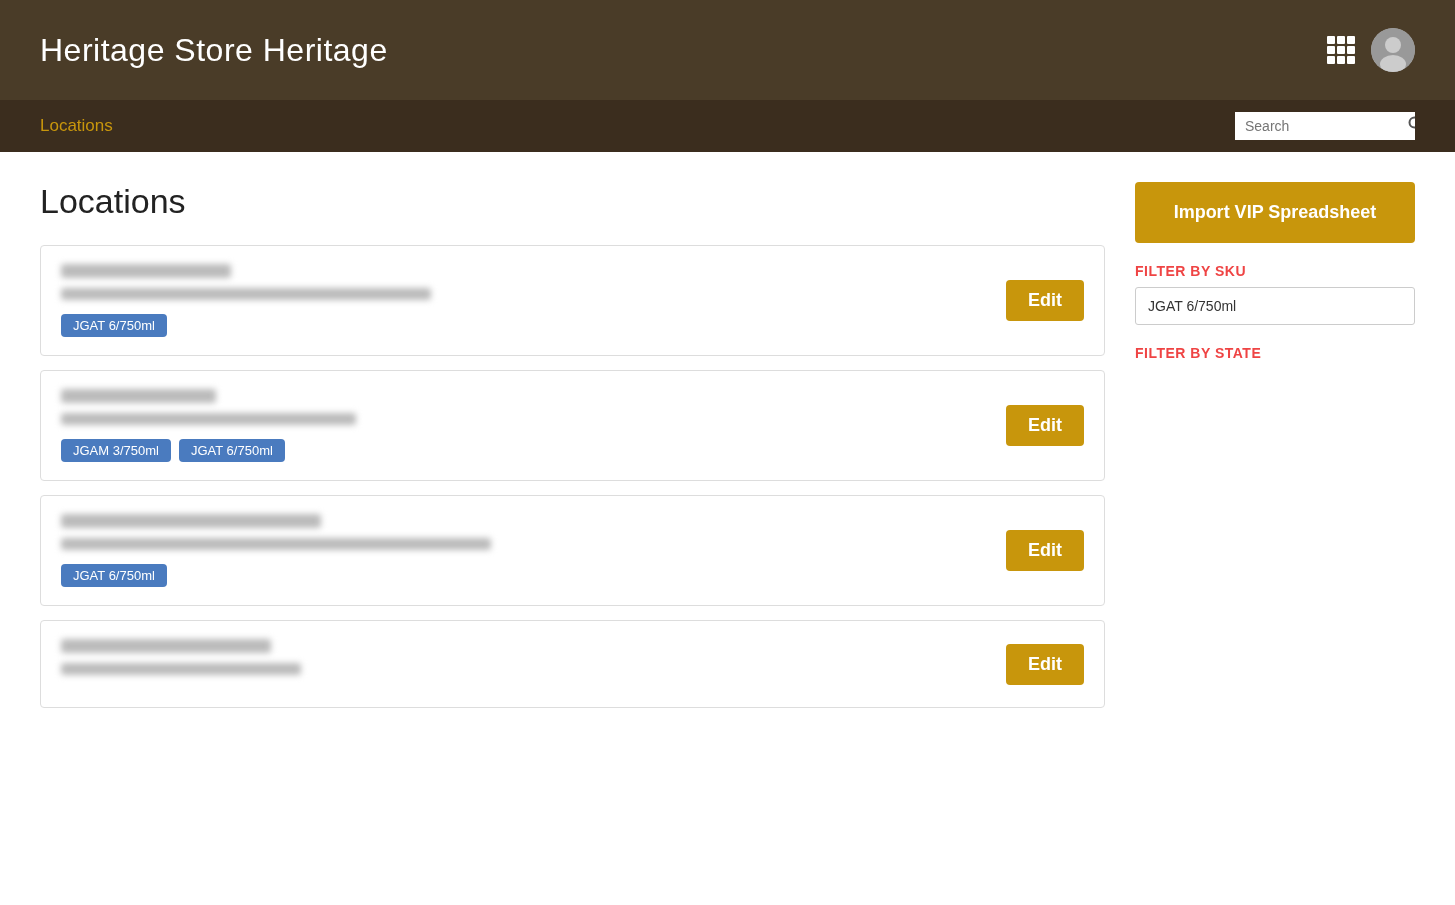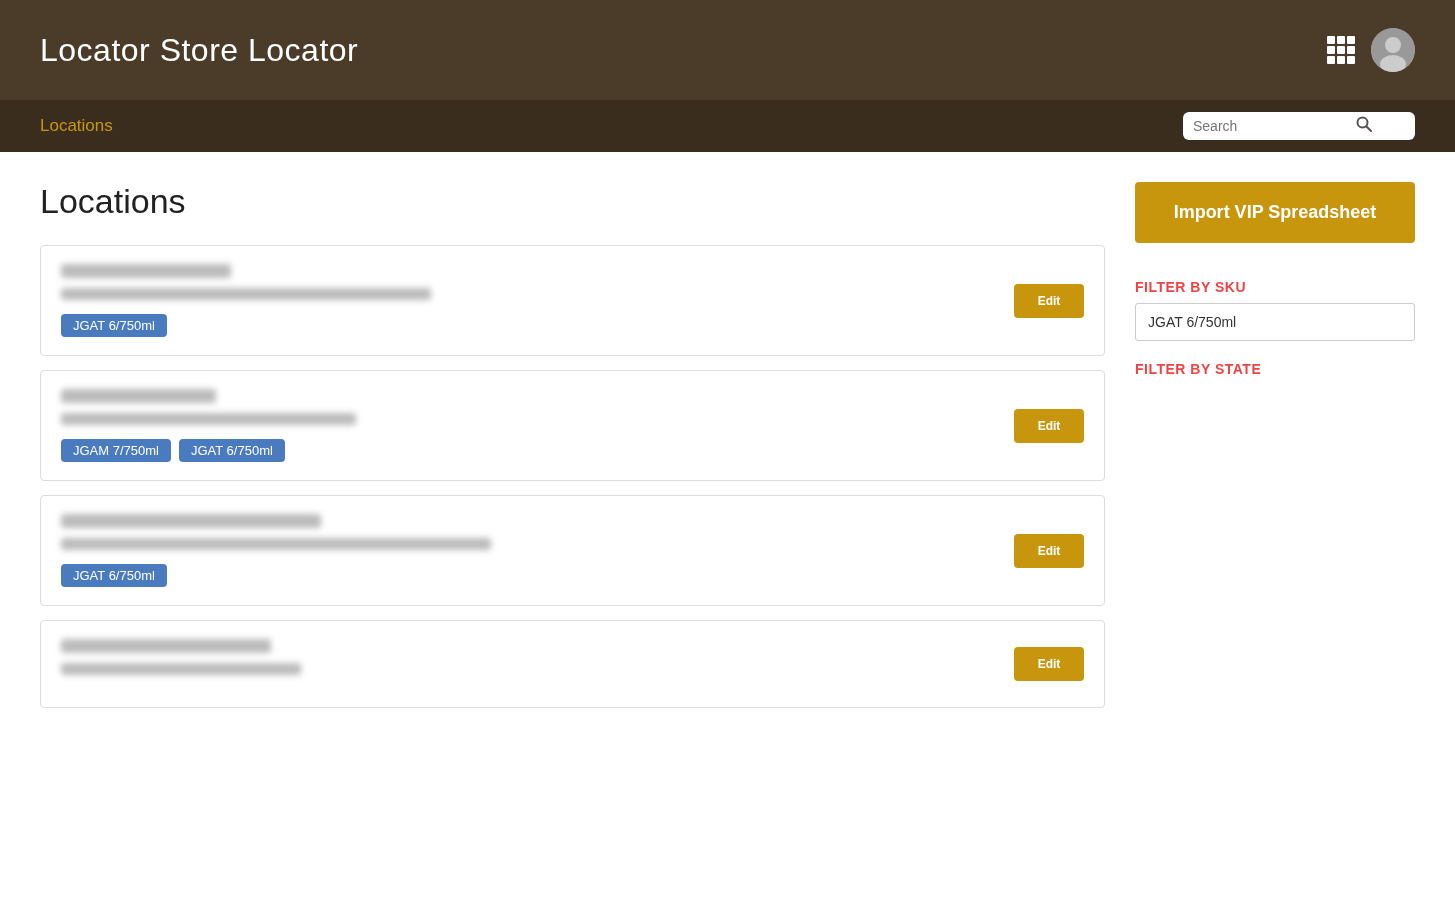--- a/index.html
+++ b/index.html
@@ -61,23 +61,23 @@
       color: #c8960c;
       font-size: 17px;
       font-weight: 500;
       text-decoration: none;
       cursor: pointer;
     }
     .search-box {
       display: flex;
       align-items: center;
       background: #fff;
-      border-radius: 6px;
+      border-radius: 0;
       overflow: hidden;
-      width: 232px;
+      width: 180px;
     }
     .search-input {
       border: none;
       outline: none;
       padding: 6px 10px;
       font-size: 14px;
       width: 165px;
       background: transparent;
       color: #555;
     }
@@ -131,21 +131,21 @@
       padding: 4px 12px;
       border-radius: 4px;
       font-weight: 500;
     }
     .edit-btn {
       background: #c8960c;
       color: #fff;
       border: none;
       border-radius: 4px;
       padding: 10px 22px;
-      font-size: 12px;
+      font-size: 18px;
       font-weight: 600;
       cursor: pointer;
       margin-left: 20px;
       min-width: 70px;
     }
 
     
     .blur-line {
       display: inline-block;
       background: #bbb;
@@ -161,21 +161,21 @@
     .import-btn {
       background: #c8960c;
       color: #fff;
       border: none;
       border-radius: 4px;
       padding: 20px 24px;
       font-size: 18px;
       font-weight: 700;
       cursor: pointer;
       width: 100%;
-      margin-bottom: 36px;
+      margin-bottom: 20px;
       text-align: center;
     }
     .filter-label {
       font-size: 14px;
       font-weight: 700;
       color: #ef4444;
       text-transform: uppercase;
       letter-spacing: 0.5px;
       margin-bottom: 8px;
     }
@@ -188,21 +188,21 @@
       color: #333;
       margin-bottom: 20px;
       outline: none;
       background: #fff;
     }
   </style>
 </head>
 <body>
 
 <header class="top-header">
-  <h1 class="app-title">Locator Store Locator</h1>
+  <h1 class="app-title">Heritage Store Heritage</h1>
   <div class="header-right">
     <div class="grid-icon" title="Apps">
       <div class="grid-dot"></div>
         <div class="grid-dot"></div>
         <div class="grid-dot"></div>
       <div class="grid-dot"></div>
         <div class="grid-dot"></div>
         <div class="grid-dot"></div>
       <div class="grid-dot"></div>
         <div class="grid-dot"></div>
@@ -245,21 +245,21 @@
         </div>
       </div>
       <button class="edit-btn">Edit</button>
     </div>
 
     <div class="location-card">
       <div class="card-info">
         <span class="blur-line" style="width:155px;height:14px;display:block;margin-bottom:10px;"></span>
         <span class="blur-line" style="width:295px;height:12px;display:block;margin-bottom:14px;"></span>
         <div class="card-skus">
-          <span class="sku-badge">JGAM 7/750ml</span>
+          <span class="sku-badge">JGAM 3/750ml</span>
           <span class="sku-badge">JGAT 6/750ml</span>
         </div>
       </div>
       <button class="edit-btn">Edit</button>
     </div>
 
     <div class="location-card">
       <div class="card-info">
         <span class="blur-line" style="width:260px;height:14px;display:block;margin-bottom:10px;"></span>
         <span class="blur-line" style="width:430px;height:12px;display:block;margin-bottom:14px;"></span>

